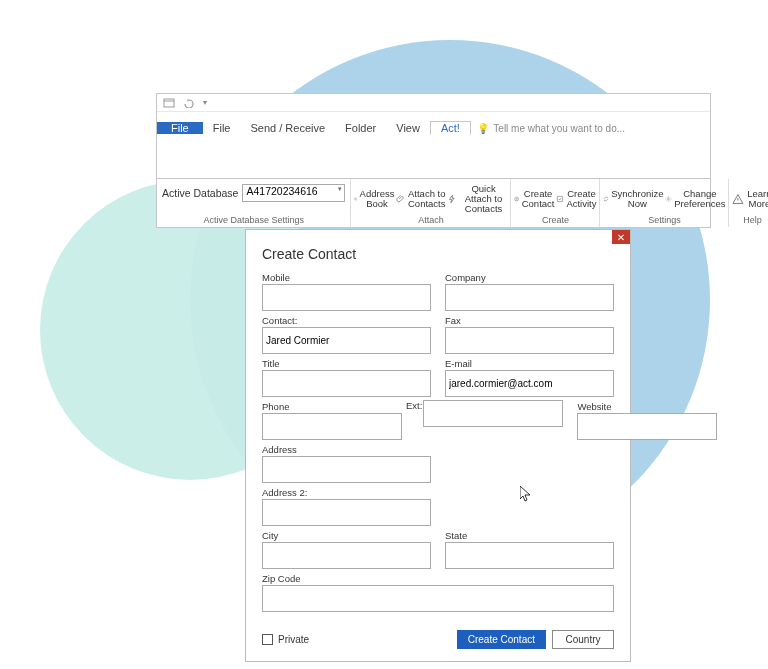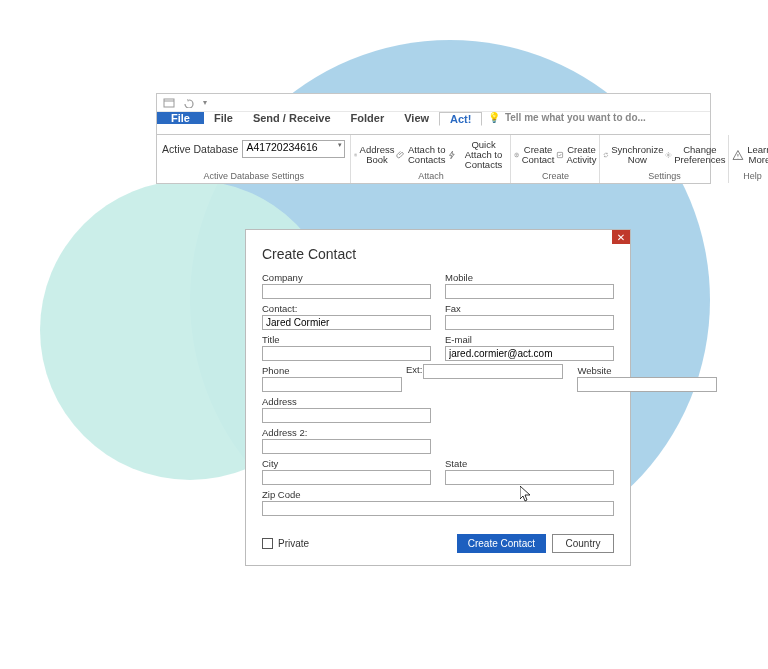--- a/index.html
+++ b/index.html
@@ -49,25 +49,24 @@
       display: flex;
       align-items: center;
       gap: 8px;
       padding: 0 6px;
       color: #888;
       border-bottom: 1px solid #e8e8e8;
     }
     .qat span svg { display:block;}
     .tabs {
       display: flex;
-      align-items: flex-start;
+      align-items: flex-end;
       height: 22px;
       font-size: 11px;
       color: #444;
-      font-weight: bold;
     }
     .tab {
       padding: 0 10px;
       display: flex;
       align-items: center;
       cursor: pointer;
     }
     .tab.file {
       background: #2a6ac2;
       color: #fff;
@@ -84,20 +83,21 @@
       display: flex;
       align-items: center;
       color: #888;
       gap: 4px;
       padding: 0 6px;
       font-size: 10px;
     }
     .ribbon-body {
       display: flex;
       border-top: 1px solid #c6c6c6;
+      margin-top: 44px;
     }
     .ribbon-group {
       border-right: 1px solid #ddd;
       display: flex;
       flex-direction: column;
       padding: 2px 3px 0 3px;
     }
     .ribbon-group-title {
       font-size: 9px;
       color: #666;
@@ -167,21 +167,21 @@
       padding: 16px 0 10px 16px;
     }
     .dlg-body {
       padding: 0 16px 6px 16px;
     }
     .row { display:flex; gap:14px; margin-bottom:4px;}
     .col { flex:1; display:flex; flex-direction:column; gap:1px;}
     .fld-label { font-size:9.5px; color:#333; }
     .fld-input {
       border:1px solid #aaa;
-      height:15px;
+      height:27px;
       padding: 0 3px;
       font-size:10px;
       font-family:inherit;
       background:#fff;
     }
     .phone-row { display:flex; gap:4px;}
     .phone-row .phone { flex: 2.6;}
     .phone-row .ext-wrap { flex:1; display:flex; gap:1px;}
     .dlg-footer {
       display:flex;
@@ -347,25 +347,25 @@
 
 <div class="dialog">
   <div class="dlg-close">
     <span>✕</span>
   </div>
   <div class="dlg-title">Create Contact</div>
   <div class="dlg-body">
 
     <div class="row">
       <div class="col">
+        <span class="fld-label">Mobile</span>
+        <input class="fld-input" value="" style="">
+      </div>
+      <div class="col">
         <span class="fld-label">Company</span>
-        <input class="fld-input" value="" style="">
-      </div>
-      <div class="col">
-        <span class="fld-label">Mobile</span>
         <input class="fld-input" value="" style="">
       </div>
     </div>
 
     <div class="row">
       <div class="col">
         <span class="fld-label">Contact:</span>
         <input class="fld-input" value="Jared Cormier" style="">
       </div>
       <div class="col">

